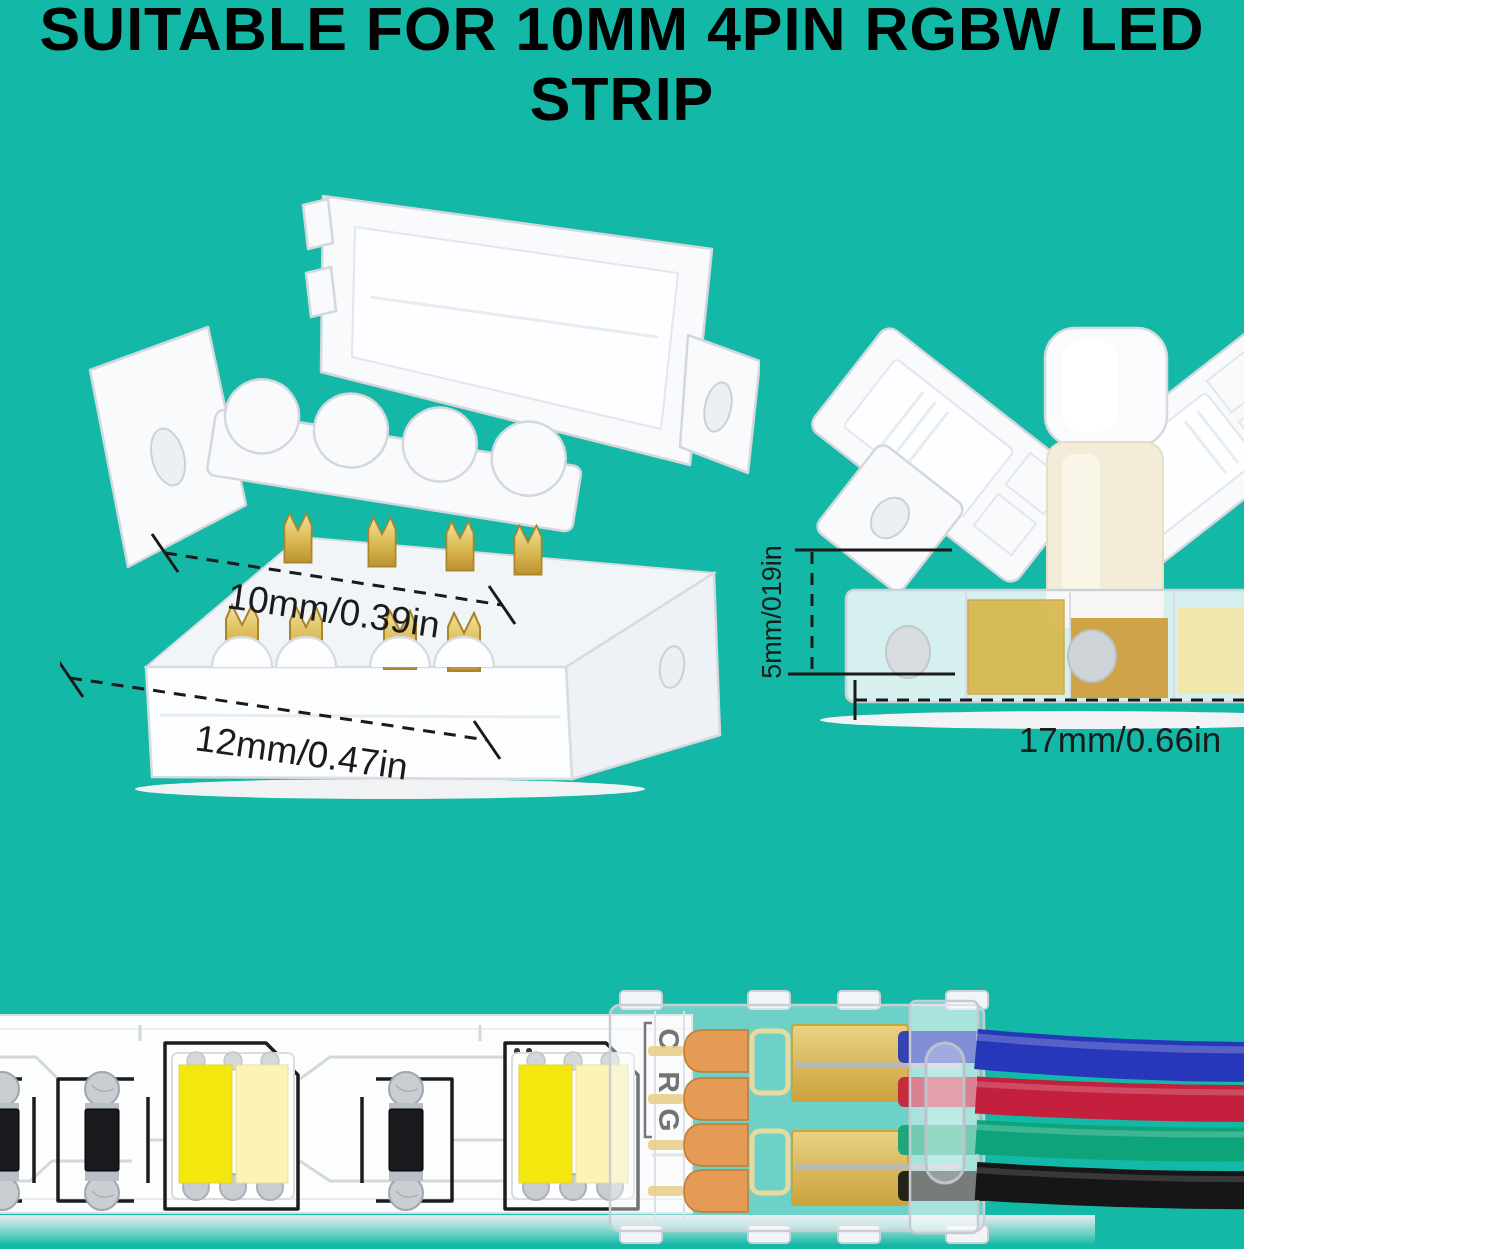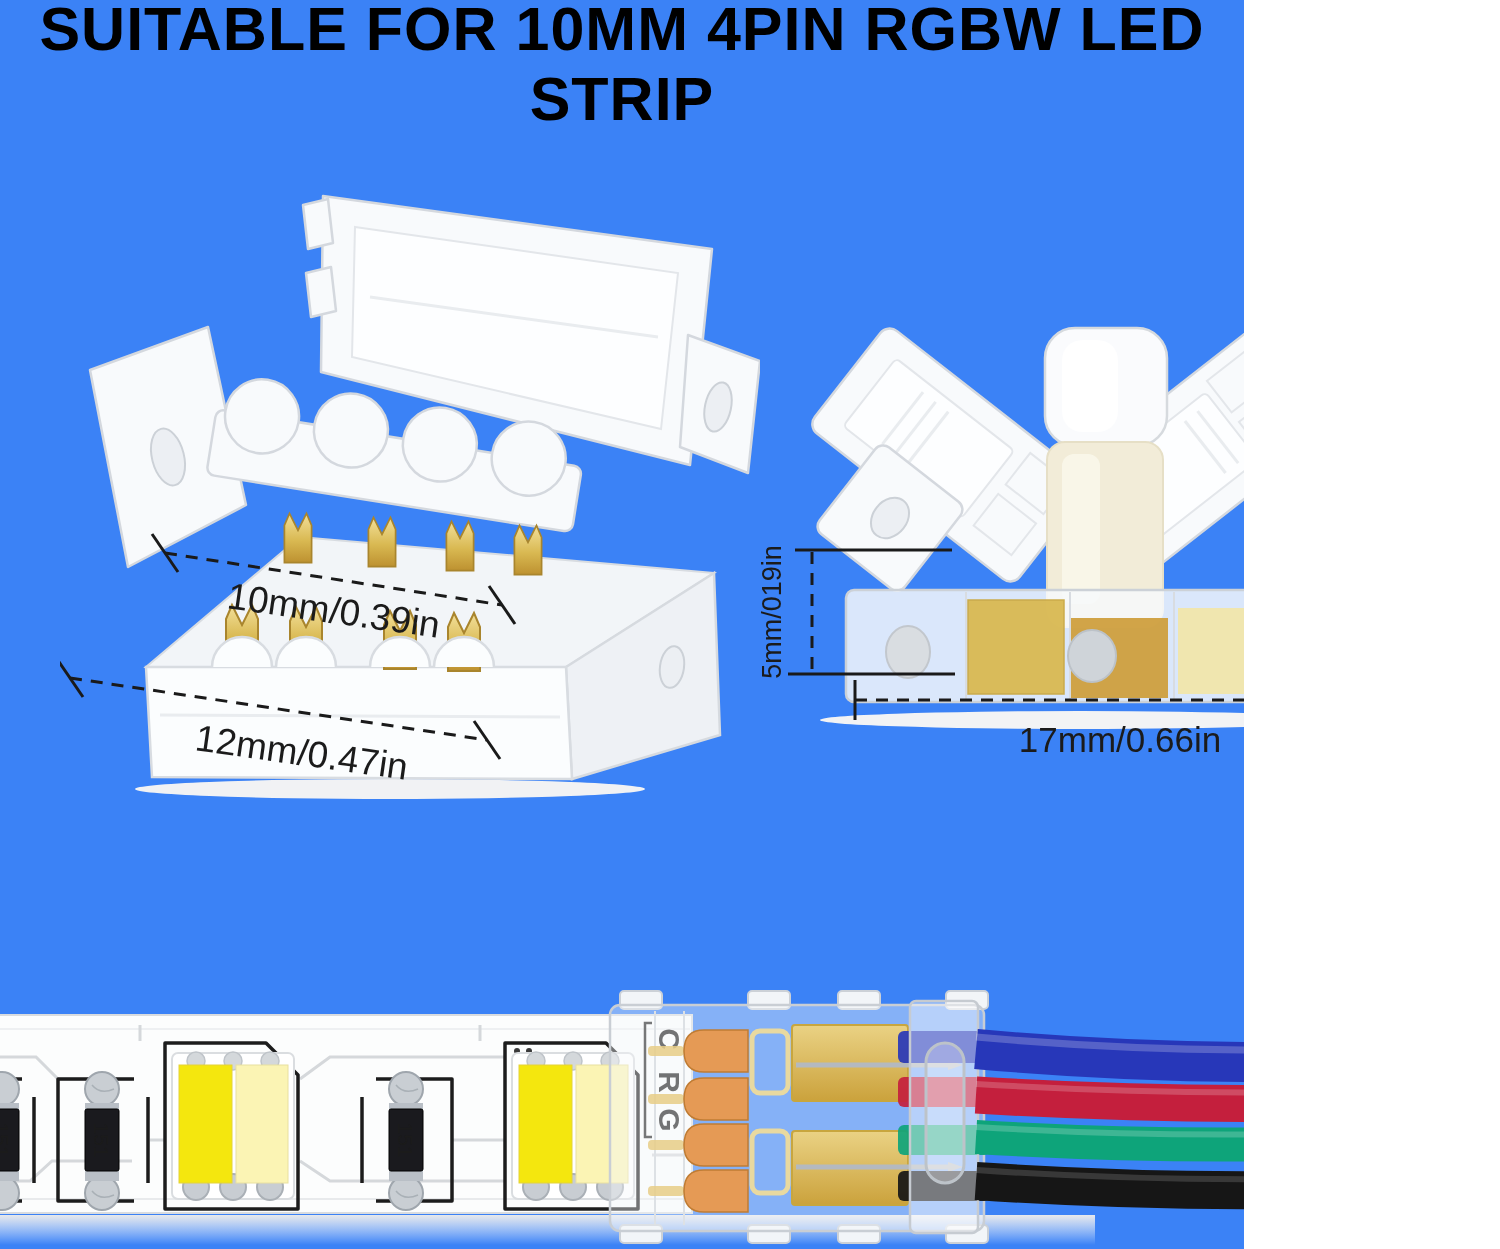--- a/index.html
+++ b/index.html
@@ -1,16 +1,16 @@
 <!DOCTYPE html>
 <html><head>
 <meta charset="utf-8">
 <style>
   html,body{margin:0;padding:0;background:#fff;}
-  .page{position:relative;width:1244px;height:1249px;background:#3b82f6;overflow:hidden;
+  .page{position:relative;width:1244px;height:1249px;background:#14b8a6;overflow:hidden;
         font-family:"Liberation Sans",sans-serif;}
   .title{position:absolute;top:-6px;left:0;width:100%;margin:0;text-align:center;
          font-weight:bold;font-size:61px;letter-spacing:1px;color:#000;
          font-family:"Liberation Sans",sans-serif;}
   svg{position:absolute;overflow:hidden;}
   .svg-lc{left:60px;top:175px;}
   .svg-rc{left:740px;top:300px;}
   .svg-strip{left:0px;top:985px;}
   svg text{font-family:"Liberation Sans",sans-serif;fill:#1b1b1b;}
   .dim-line{stroke:#1a1a1a;stroke-width:3;fill:none;}

